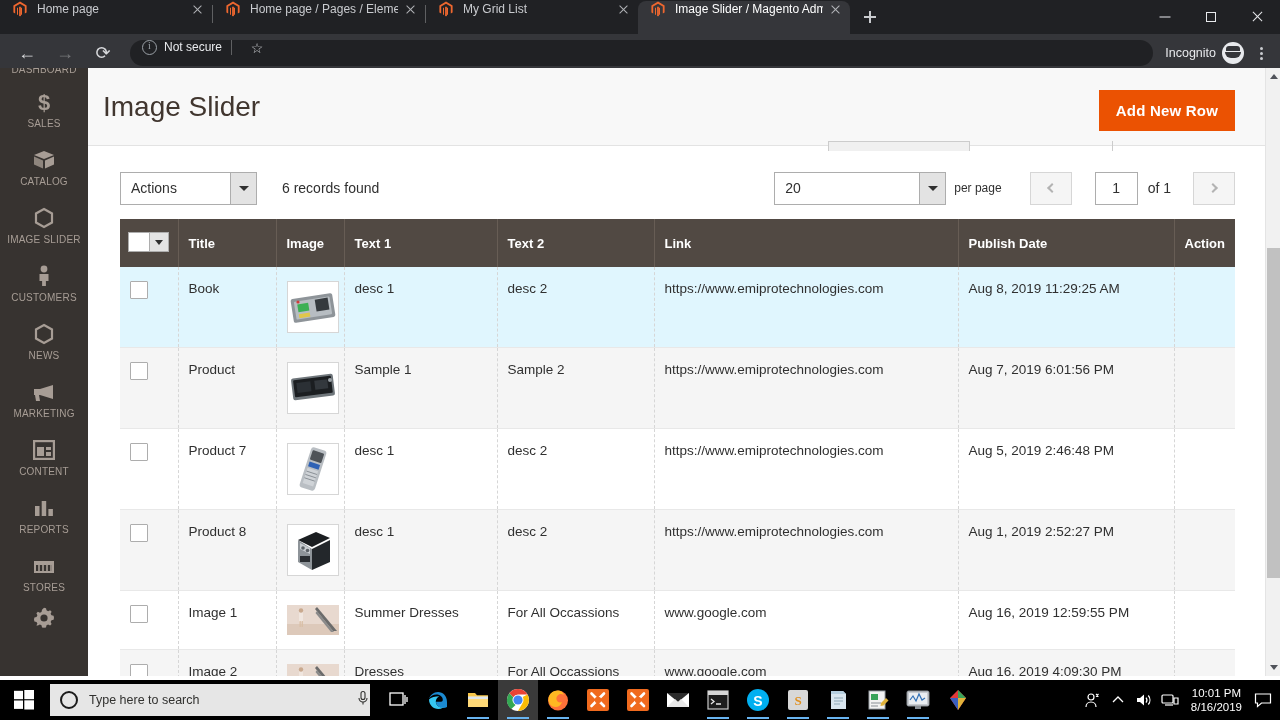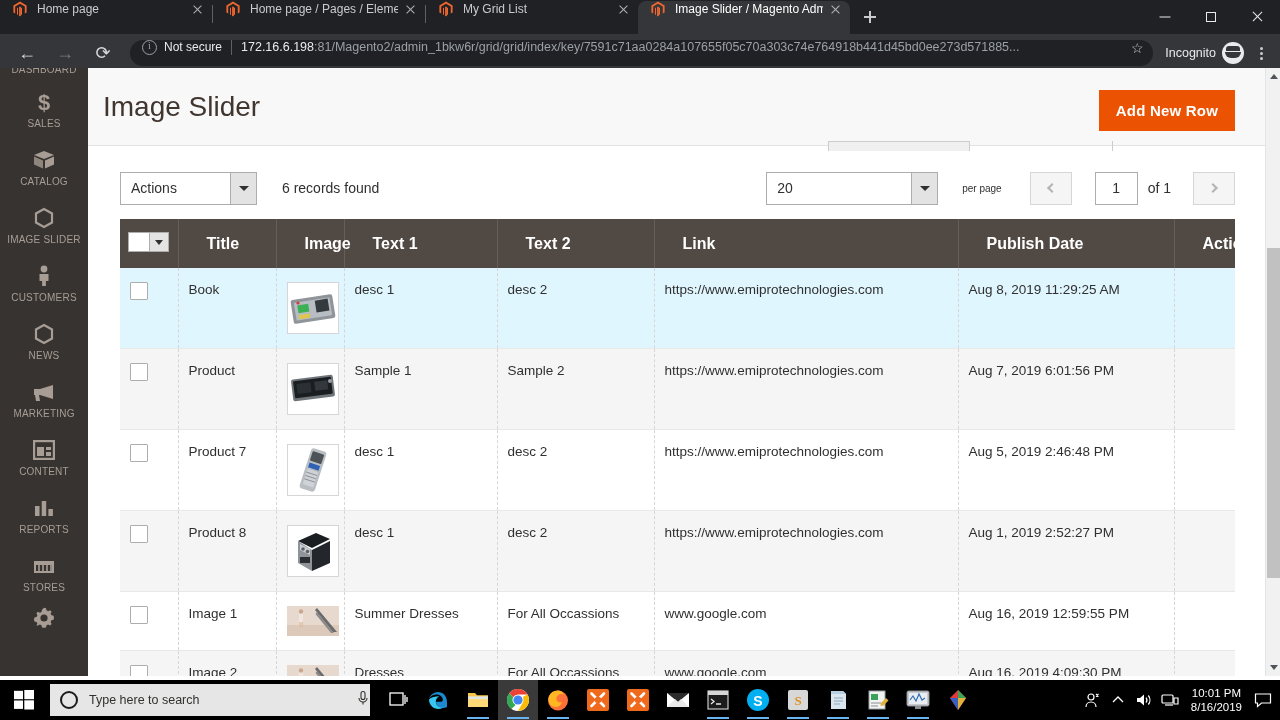--- a/index.html
+++ b/index.html
@@ -200,21 +200,21 @@
   }
   .sel-arrow::after {
     content: ""; position: absolute; left: 50%; top: 50%;
     margin-left: -5px; margin-top: -2px;
     border-left: 5px solid transparent; border-right: 5px solid transparent;
     border-top: 5px solid #303030;
   }
   .records { font-size: 14px; color: #303030; margin-left: 25px; }
 
   .pager { margin-left: auto; display: flex; align-items: center; }
-  .perpage-label { font-size: 10px; color: #303030; margin-left: 24px; }
+  .perpage-label { font-size: 12px; color: #303030; margin-left: 8px; }
   .pg-btn {
     width: 42px; height: 33px; border: 1px solid #d6d6d6; background: #f5f5f5;
     position: relative; cursor: pointer; margin-left: 28px;
   }
   .pg-btn.next { margin-left: 22px; }
   .pg-btn .chev {
     position: absolute; left: 50%; top: 50%; width: 7px; height: 7px;
     border-top: 2px solid #b3b3b3; border-right: 2px solid #b3b3b3;
   }
   .pg-btn.prev .chev { transform: translate(-35%,-50%) rotate(-135deg); }
@@ -223,22 +223,22 @@
     width: 43px; height: 33px; border: 1px solid #adadad; background: #fff;
     font-size: 14px; color: #303030; text-align: center; line-height: 31px;
     margin-left: 23px; font-family: "Liberation Sans", sans-serif;
   }
   .pg-of { font-size: 14px; color: #303030; margin-left: 10px; }
 
   
   .grid-wrap { padding: 0 30px 0 32px; }
   table.grid { width: 100%; border-collapse: collapse; table-layout: fixed; }
   table.grid th {
-    background: #514943; color: #fff; font-size: 16px; font-weight: bold;
-    text-align: left; padding: 13px 28px; border-right: 1px solid #675d55;
+    background: #514943; color: #fff; font-size: 13px; font-weight: bold;
+    text-align: left; padding: 13px 10px; border-right: 1px solid #675d55;
     font-family: "Liberation Sans", sans-serif;
   }
   table.grid th:last-child { border-right: 0; }
   table.grid td {
     font-size: 13.5px; color: #303030; padding: 14px 10px;
     vertical-align: top; border-right: 1px dashed #d6d6d6;
     border-bottom: 1px solid #e8e8e8;
     font-family: "Liberation Sans", sans-serif;
   }
   table.grid td:last-child { border-right: 0; }
@@ -402,21 +402,20 @@
   </div>
 
   <div class="toolbar">
     <div class="navbtn">←</div>
     <div class="navbtn fwd">→</div>
     <div class="navbtn">⟳</div>
     <div class="omnibox">
       <span class="info-icon"></span>
       <span class="notsecure">Not secure</span>
       <span class="url-sep"></span>
-      <span class="urltext"><b>172.16.6.198</b><span>:81/Magento2/admin_1bkw6r/grid/grid/index/key/7591c71aa0284a107655f05c70a303c74e764918b441d45bd0ee273d571885...</span></span>
       <span class="star">☆</span>
     </div>
     <div class="incognito-box">
       <span class="incognito-label">Incognito</span>
       <span class="incognito-ava"></span>
     </div>
     <div class="kebab">
         <i></i>
         <i></i>
         <i></i>

